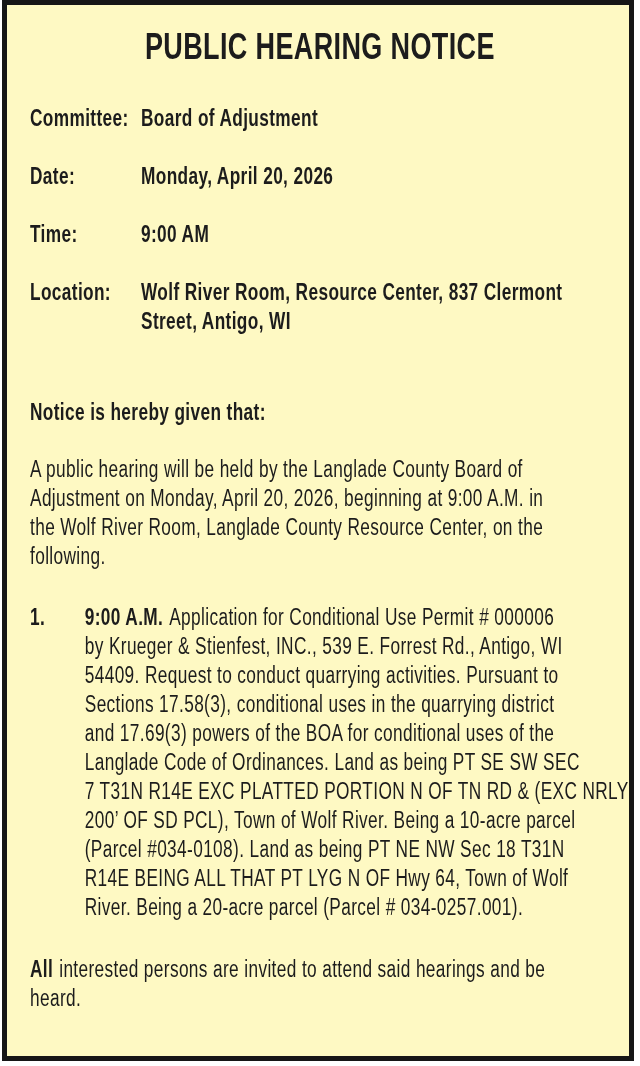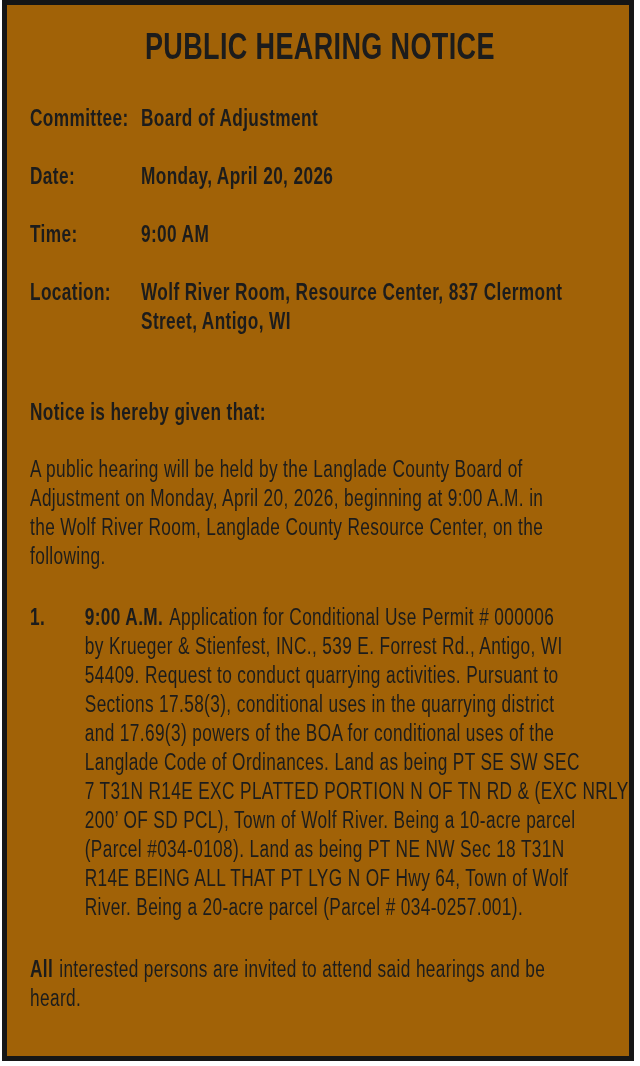--- a/index.html
+++ b/index.html
@@ -12,21 +12,21 @@
     font-family: "Liberation Sans", sans-serif;
   }
   .sheet {
     position: absolute;
     left: 2px;
     top: 0;
     width: 632px;
     height: 1061px;
     box-sizing: border-box;
     border: 5px solid #161616;
-    background: #a16207;
+    background: #fef9c3;
     overflow: hidden;
     color: #1c1c1c;
   }
   .content {
     padding: 22px 0 0 23px;
   }
   
   .scale {
     transform: scaleX(0.75);
     transform-origin: 0 0;

